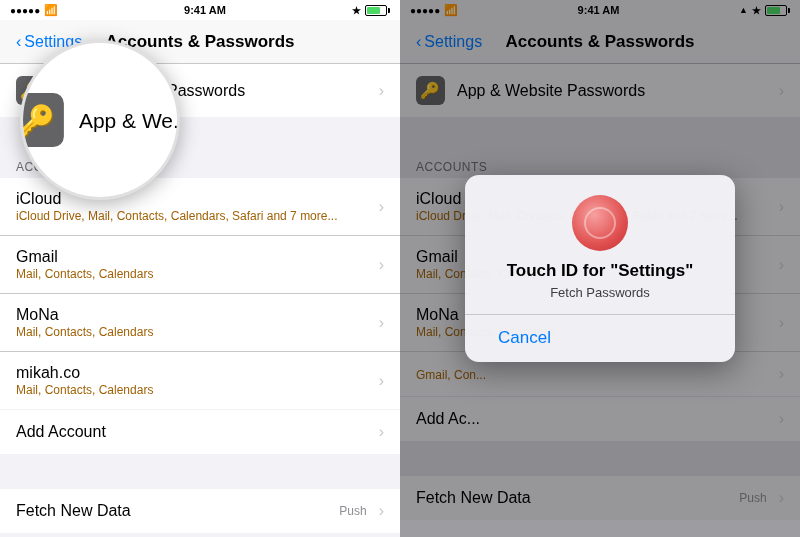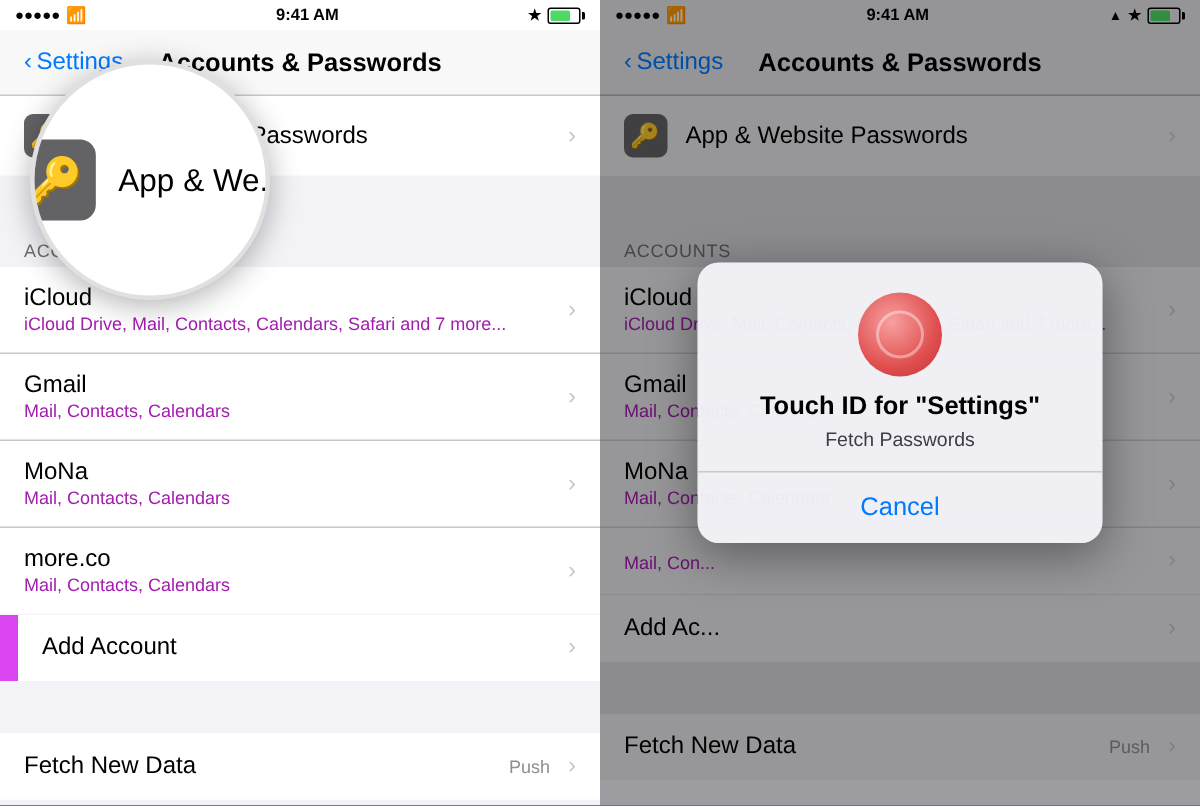--- a/index.html
+++ b/index.html
@@ -113,21 +113,21 @@
 
     .list-item-content {
       flex: 1;
     }
     .list-item-title {
       font-size: 16px;
       color: #000;
     }
     .list-item-subtitle {
       font-size: 12px;
-      color: #a21caf;
+      color: #a16207;
       margin-top: 1px;
     }
 
     .list-item-chevron {
       color: #c7c7cc;
       font-size: 16px;
       margin-left: 8px;
     }
 
     .list-item-value {
@@ -245,21 +245,20 @@
       color: #3c3c43;
     }
 
     .dialog-divider {
       height: 0.5px;
       background: #c8c8cc;
     }
 
     .dialog-button {
       padding: 14px 33px;
-      text-align: center;
       color: #007aff;
       font-size: 17px;
       cursor: pointer;
     }
 
     
     .phone-right .settings-list {
       filter: none;
     }
 
@@ -353,29 +352,29 @@
       </div>
       <div class="list-item">
         <div class="list-item-content">
           <div class="list-item-title">MoNa</div>
           <div class="list-item-subtitle">Mail, Contacts, Calendars</div>
         </div>
         <span class="list-item-chevron">›</span>
       </div>
       <div class="list-item">
         <div class="list-item-content">
-          <div class="list-item-title">more.co</div>
+          <div class="list-item-title">mikah.co</div>
           <div class="list-item-subtitle">Mail, Contacts, Calendars</div>
         </div>
         <span class="list-item-chevron">›</span>
       </div>
     </div>
 
     <div style="background:#f2f2f7; height:1px;"></div>
-    <div style="background:#d946ef;padding-left:12px;">
+    <div style="background:#d946ef;">
       <div class="list-item">
         <div class="list-item-content">
           <span class="list-item-title">Add Account</span>
         </div>
         <span class="list-item-chevron">›</span>
       </div>
     </div>
 
     <div class="section-spacer"></div>
 
@@ -457,21 +456,21 @@
       </div>
       <div class="list-item" style="background:#e8e8ed;">
         <div class="list-item-content">
           <div class="list-item-title">MoNa</div>
           <div class="list-item-subtitle">Mail, Contacts, Calendars</div>
         </div>
         <span class="list-item-chevron">›</span>
       </div>
       <div class="list-item" style="background:#e8e8ed;">
         <div class="list-item-content">
-          <div class="list-item-subtitle">Mail, Con...</div>
+          <div class="list-item-subtitle">Gmail, Con...</div>
         </div>
         <span class="list-item-chevron">›</span>
       </div>
     </div>
 
     <div style="background:#d8d8dd; height:1px;"></div>
     <div style="background:#e8e8ed;">
       <div class="list-item" style="background:#e8e8ed;">
         <div class="list-item-content">
           <span class="list-item-title">Add Ac...</span>

